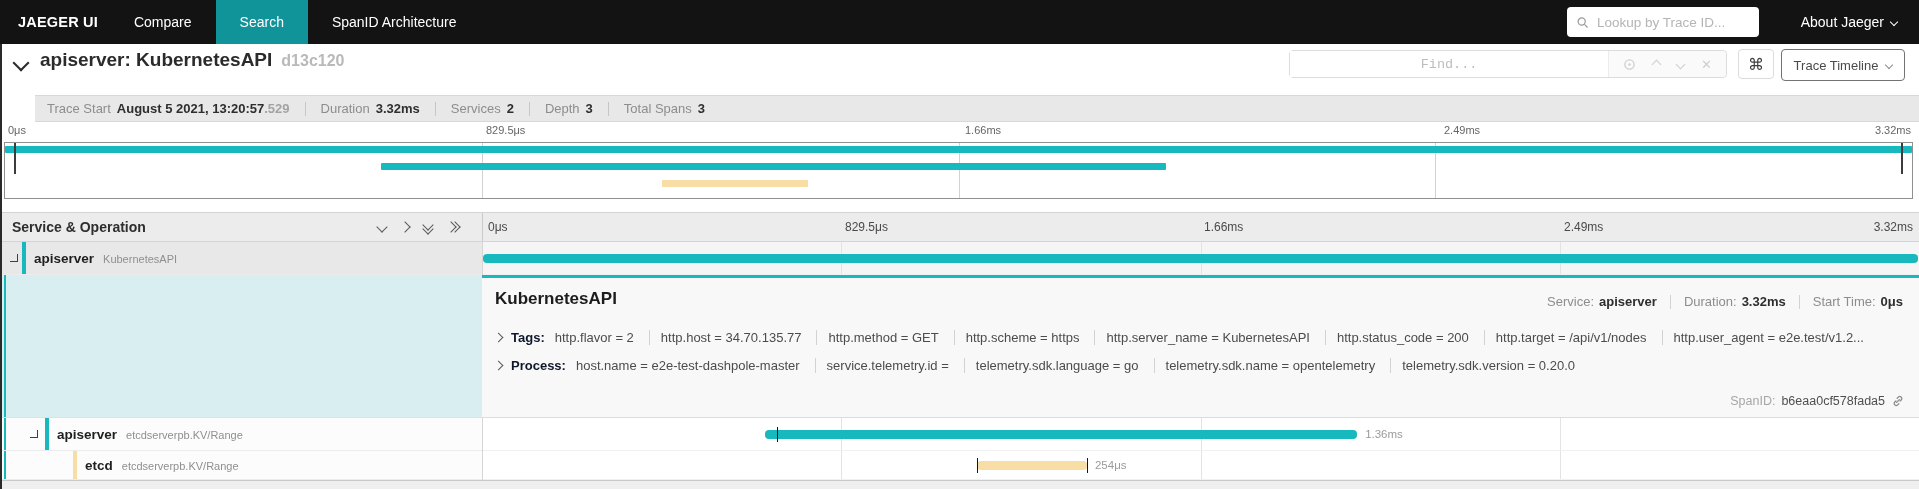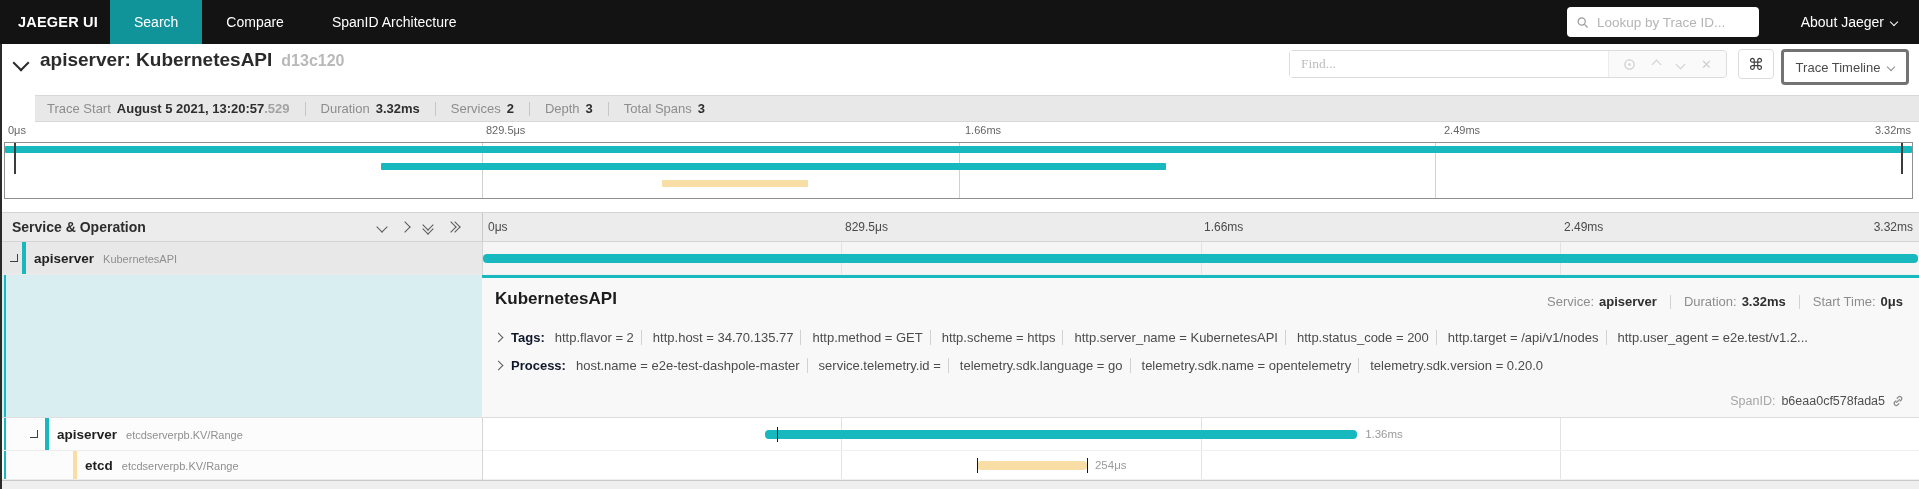--- a/index.html
+++ b/index.html
@@ -31,29 +31,29 @@
   .dblh{display:inline-flex;}
   .dblh .chev+.chev{margin-left:-4px;}
 
   
   .tracebar{position:absolute;left:0;top:44px;width:1919px;height:38px;background:#fff;}
   .tb-chev{position:absolute;left:15px;top:13px;cursor:pointer;}
   .tb-title{position:absolute;left:40px;top:5px;font-size:19px;font-weight:bold;color:#2b2b2b;white-space:nowrap;}
   .tb-id{color:#b9b9b9;font-size:16px;font-weight:bold;margin-left:9px;}
   .find-group{position:absolute;left:1289px;top:6px;width:438px;height:28px;border:1px solid #dcdcdc;border-radius:4px;
               display:flex;background:#fff;box-sizing:border-box;}
-  .find-group input{flex:1;border:none;outline:none;padding:0 11px;font-size:13.5px;color:#555;font-family:Liberation Serif, serif;min-width:0;}
+  .find-group input{flex:1;border:none;outline:none;padding:0 11px;font-size:13.5px;color:#555;font-family:Liberation Mono, monospace;min-width:0;text-align:center;}
   .find-group input::placeholder{color:#bdbdbd;}
   .find-addon{display:flex;align-items:center;gap:17px;padding:0 14px;background:#fafafa;border-left:1px solid #ececec;
               border-radius:0 4px 4px 0;color:#cfcfcf;}
   .find-addon .chev{border-color:#cfcfcf;width:6px;height:6px;}
   .addon-x{font-size:13px;color:#cfcfcf;line-height:1;}
   .kbd-btn{position:absolute;left:1738px;top:5px;width:36px;height:30px;border:1px solid #dcdcdc;border-radius:4px;
            background:#fff;font-size:16px;color:#3f3f3f;display:flex;align-items:center;justify-content:center;cursor:pointer;}
-  .view-btn{position:absolute;left:1781px;top:5px;width:122px;height:30px;border:3px solid #737373;border-radius:4px;
+  .view-btn{position:absolute;left:1781px;top:5px;width:122px;height:30px;border:1px solid #737373;border-radius:4px;
             background:#fff;font-size:13px;color:#4a4a4a;display:flex;align-items:center;justify-content:center;gap:8px;cursor:pointer;}
 
   
   .summary{position:absolute;left:0;top:95px;width:1919px;height:27px;background:#e8e8e8;
            border-top:1px solid #d8d8d8;border-bottom:1px solid #d8d8d8;box-sizing:border-box;
            display:flex;align-items:center;padding-left:12px;font-size:13px;margin-left:35px;}
   .sum-item{display:inline-flex;align-items:baseline;line-height:14px;}
   .sum-item+.sum-item{border-left:1px solid #c6c6c6;margin-left:15px;padding-left:15px;}
   .sum-label{color:#8d8d8d;margin-right:6px;}
   .sum-value{color:#2e2e2e;font-weight:bold;}
@@ -112,36 +112,36 @@
   .dp-title{position:absolute;left:13px;top:11px;font-size:17px;font-weight:bold;color:#1c1c1c;}
   .dp-stats{position:absolute;right:16px;top:17px;font-size:13px;display:flex;align-items:baseline;}
   .stat{display:inline-flex;align-items:baseline;line-height:14px;}
   .stat+.stat{border-left:1px solid #d2d2d2;margin-left:13px;padding-left:13px;}
   .stat-label{color:#8d8d8d;margin-right:5px;}
   .stat-value{color:#2e2e2e;font-weight:bold;}
   .dp-row{position:absolute;left:13px;display:flex;align-items:center;font-size:13px;cursor:pointer;white-space:nowrap;}
   .dp-row-tags{top:52px;} .dp-row-process{top:80px;}
   .acc-label{font-weight:bold;color:#0f172a;margin:0 10px 0 9px;}
   .kv{display:inline-block;color:#4c4c4c;line-height:15px;}
-  .kv+.kv{border-left:1px solid #d2d2d2;margin-left:7px;padding-left:11px;}
+  .kv+.kv{border-left:1px solid #d2d2d2;margin-left:15px;padding-left:11px;}
   .dp-spanid{position:absolute;right:14px;bottom:9px;font-size:12.5px;color:#a6a6a6;display:flex;align-items:center;gap:6px;}
   .spanid-value{color:#4f4f4f;}
 
   .bottomstrip{position:absolute;left:0;top:480px;width:1919px;height:9px;background:#efefef;border-top:1px solid #c9c9c9;box-sizing:border-box;}
   .window-edge{position:absolute;left:0;top:44px;bottom:0;width:2px;background:#2a2a2a;z-index:30;}
 </style>
 </head>
 <body>
 
 <div class="stage">
 
   <header class="nav">
     <div class="brand">JAEGER UI</div>
+    <div class="tab">Compare</div>
     <div class="tab active">Search</div>
-    <div class="tab">Compare</div>
     <div class="tab">SpanID Architecture</div>
     <div class="nav-spacer"></div>
     <div class="nav-search">
       <svg width="13" height="13" viewBox="0 0 13 13">
         <circle cx="5.4" cy="5.4" r="4.1" stroke="#9a9a9a" stroke-width="1.4" fill="none"></circle>
         <line x1="8.6" y1="8.6" x2="12.2" y2="12.2" stroke="#9a9a9a" stroke-width="1.4"></line>
       </svg>
       <input type="text" placeholder="Lookup by Trace ID..." style="">
     </div>
     <div class="about">

